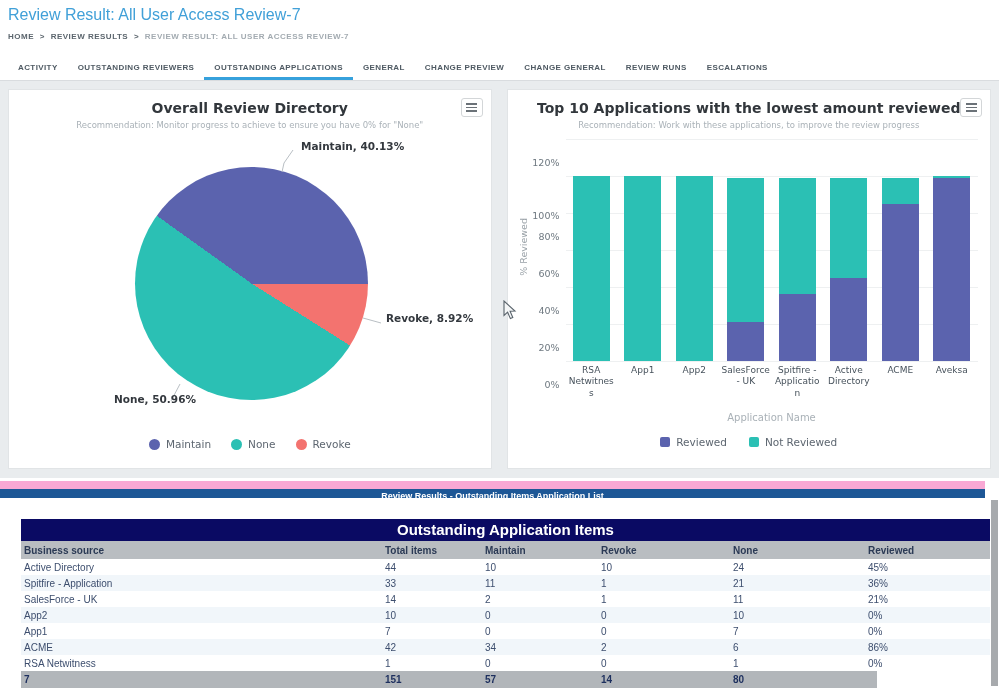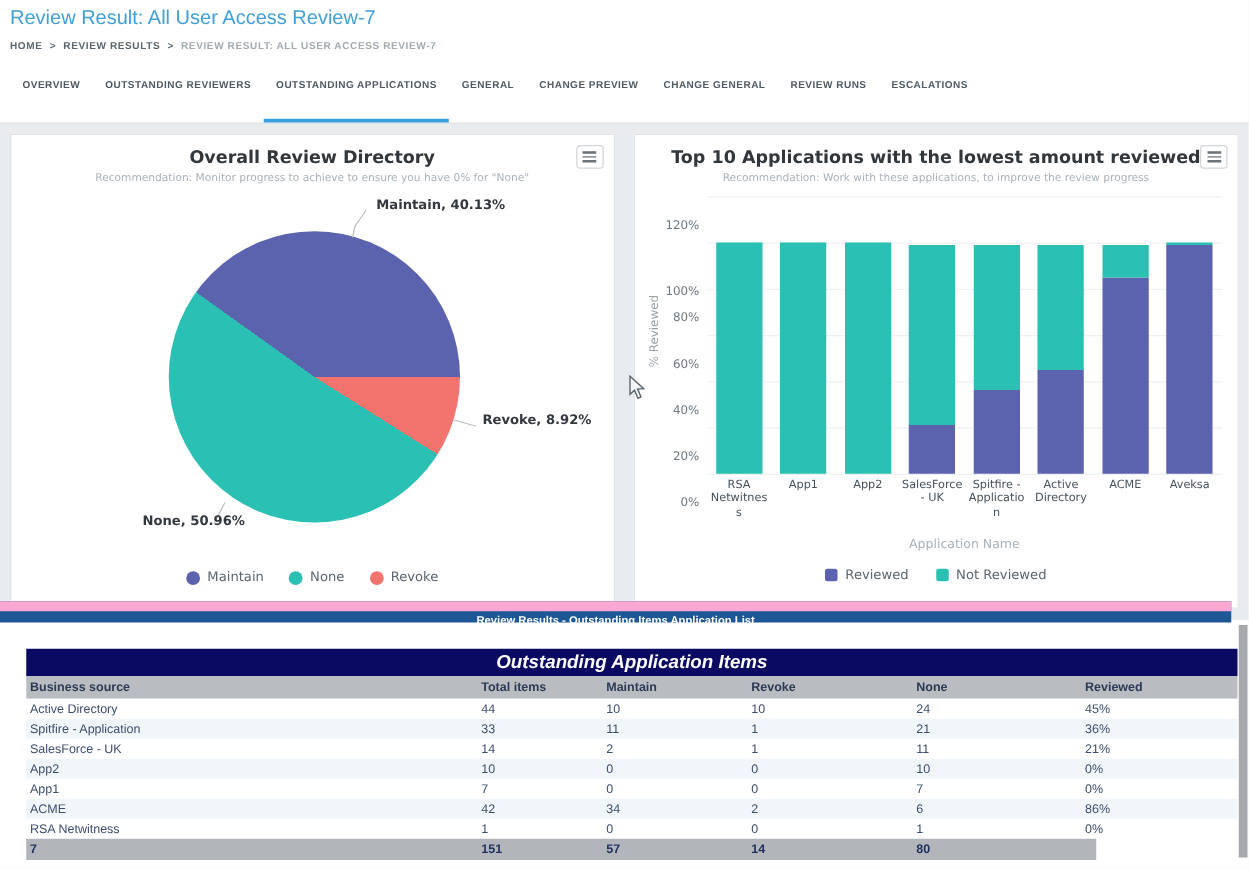--- a/index.html
+++ b/index.html
@@ -13,21 +13,21 @@
   
   .page-header { padding: 6px 0 0 8px; }
   .page-title { color: #41a0d8; font-size: 16px; font-weight: 400; }
   .breadcrumb { margin-top: 8px; font-size: 8px; font-weight: bold; letter-spacing: .5px; color: #5b656d; }
   .breadcrumb .crumb { cursor: pointer; text-align: center; }
   .breadcrumb .sep { margin: 0 3px; color: #5b656d; }
   .breadcrumb .current { color: #a3abb1; }
   
   .tabs { display: flex; padding: 0 8px; margin-top: 13px; border-bottom: 1px solid #d9dcdf; }
   .tab { padding: 9px 10px 8px; font-size: 8px; font-weight: bold; letter-spacing: .4px; color: #4f5a63; cursor: pointer; white-space: nowrap; }
-  .tab.active { border-bottom: 3px solid #36a1dc; padding-bottom: 23px; }
+  .tab.active { border-bottom: 3px solid #36a1dc; padding-bottom: 5px; }
   
   .content { background: #e9ecee; padding: 8px; display: flex; gap: 15px; height: 397px; }
   .card { position: relative; background: #fff; border: 1px solid #e1e4e6; width: 484px; height: 380px; font-family: "DejaVu Sans", sans-serif; }
   .chart-title { text-align: center; margin-top: 10px; font-size: 14px; font-weight: bold; color: #32373c; }
   .chart-subtitle { text-align: center; margin-top: 4px; font-size: 8.5px; color: #aab2b8; }
   .menu-btn { position: absolute; top: 8px; right: 8px; width: 22px; height: 19px; border: 1px solid #d3d6d8; border-radius: 3px; background: #fff; display: flex; flex-direction: column; justify-content: center; align-items: center; gap: 2px; cursor: pointer; }
   .menu-btn i { display: block; width: 11px; height: 1.5px; background: #6b7278; }
   
   .pie-circle { position: absolute; left: 126px; top: 77px; width: 233px; height: 233px; border-radius: 50%; }
   .pie-svg { position: absolute; left: 0; top: 0; pointer-events: none; }
@@ -45,21 +45,21 @@
   .ytick { position: absolute; width: 36px; text-align: right; font-size: 9.5px; color: #6e7880; left: 16px; font-family: "DejaVu Sans", sans-serif; margin-top: 23px; }
   .bar-col { position: absolute; bottom: 0; width: 37px; height: 100%; cursor: pointer; }
   .bar-seg { position: absolute; left: 0; width: 100%; }
   .xtick { position: absolute; text-align: center; font-size: 9px; line-height: 1.25; color: #47525c; word-wrap: break-word; }
   .ylabel { position: absolute; left: 10px; top: 128px; writing-mode: vertical-rl; transform: rotate(180deg); font-size: 9.5px; color: #9aa2a8; }
   .xlabel { position: absolute; left: 58px; top: 322px; width: 412px; text-align: center; font-size: 10px; color: #a9b1b7; }
   .bar-legend { position: absolute; top: 346px; left: 0; width: 100%; display: flex; justify-content: center; gap: 22px; }
   
   .report-bar { position: absolute; top: 481px; left: 0; width: 985px; height: 17px; background: #1d5796; border-top: 8px solid #f9a8d4; color: #fff; font-size: 9px; font-weight: bold; text-align: center; line-height: 14px; }
   .app-table { position: absolute; top: 519px; left: 21px; width: 969px; font-family: "Liberation Sans", sans-serif; }
-  .table-title { height: 22px; background: #0a0a63; color: #fff; font-size: 15px; font-weight: bold; text-align: center; line-height: 22px; font-style: italic; }
+  .table-title { height: 22px; background: #0a0a63; color: #fff; font-size: 15px; font-weight: bold; text-align: center; line-height: 22px; }
   .thead { display: flex; height: 18px; background: #b9bdc1; align-items: center; font-size: 10px; font-weight: bold; color: #2b3a55; }
   .trow { display: flex; height: 16px; align-items: center; font-size: 10px; color: #3d4e6e; background: #fff; }
   .trow.alt { background: #f1f6fa; }
   .cell { padding-left: 3px; overflow: hidden; white-space: nowrap; }
   .total-row { display: flex; height: 17px; width: 856px; align-items: center; background: #b2b6ba; font-size: 10px; font-weight: bold; color: #1d2f5e; }
   .vscroll { position: absolute; right: 1px; top: 500px; width: 7px; height: 186px; background: #a7aaad; cursor: pointer; }
   .cursor { position: absolute; left: 503px; top: 300px; pointer-events: none; z-index: 99; }
 </style>
 </head>
 <body>
@@ -69,21 +69,21 @@
   <div class="breadcrumb">
     <span class="crumb">HOME</span>
     <span class="sep">&gt;</span>
     <span class="crumb">REVIEW RESULTS</span>
     <span class="sep">&gt;</span>
     <span class="crumb current">REVIEW RESULT: ALL USER ACCESS REVIEW-7</span>
   </div>
 </div>
 
 <div class="tabs">
-  <div class="tab">OVERVIEW</div>
+  <div class="tab">ACTIVITY</div>
   <div class="tab">OUTSTANDING REVIEWERS</div>
   <div class="tab active">OUTSTANDING APPLICATIONS</div>
   <div class="tab">GENERAL</div>
   <div class="tab">CHANGE PREVIEW</div>
   <div class="tab">CHANGE GENERAL</div>
   <div class="tab">REVIEW RUNS</div>
   <div class="tab">ESCALATIONS</div>
 </div>
 
 <div class="content">

